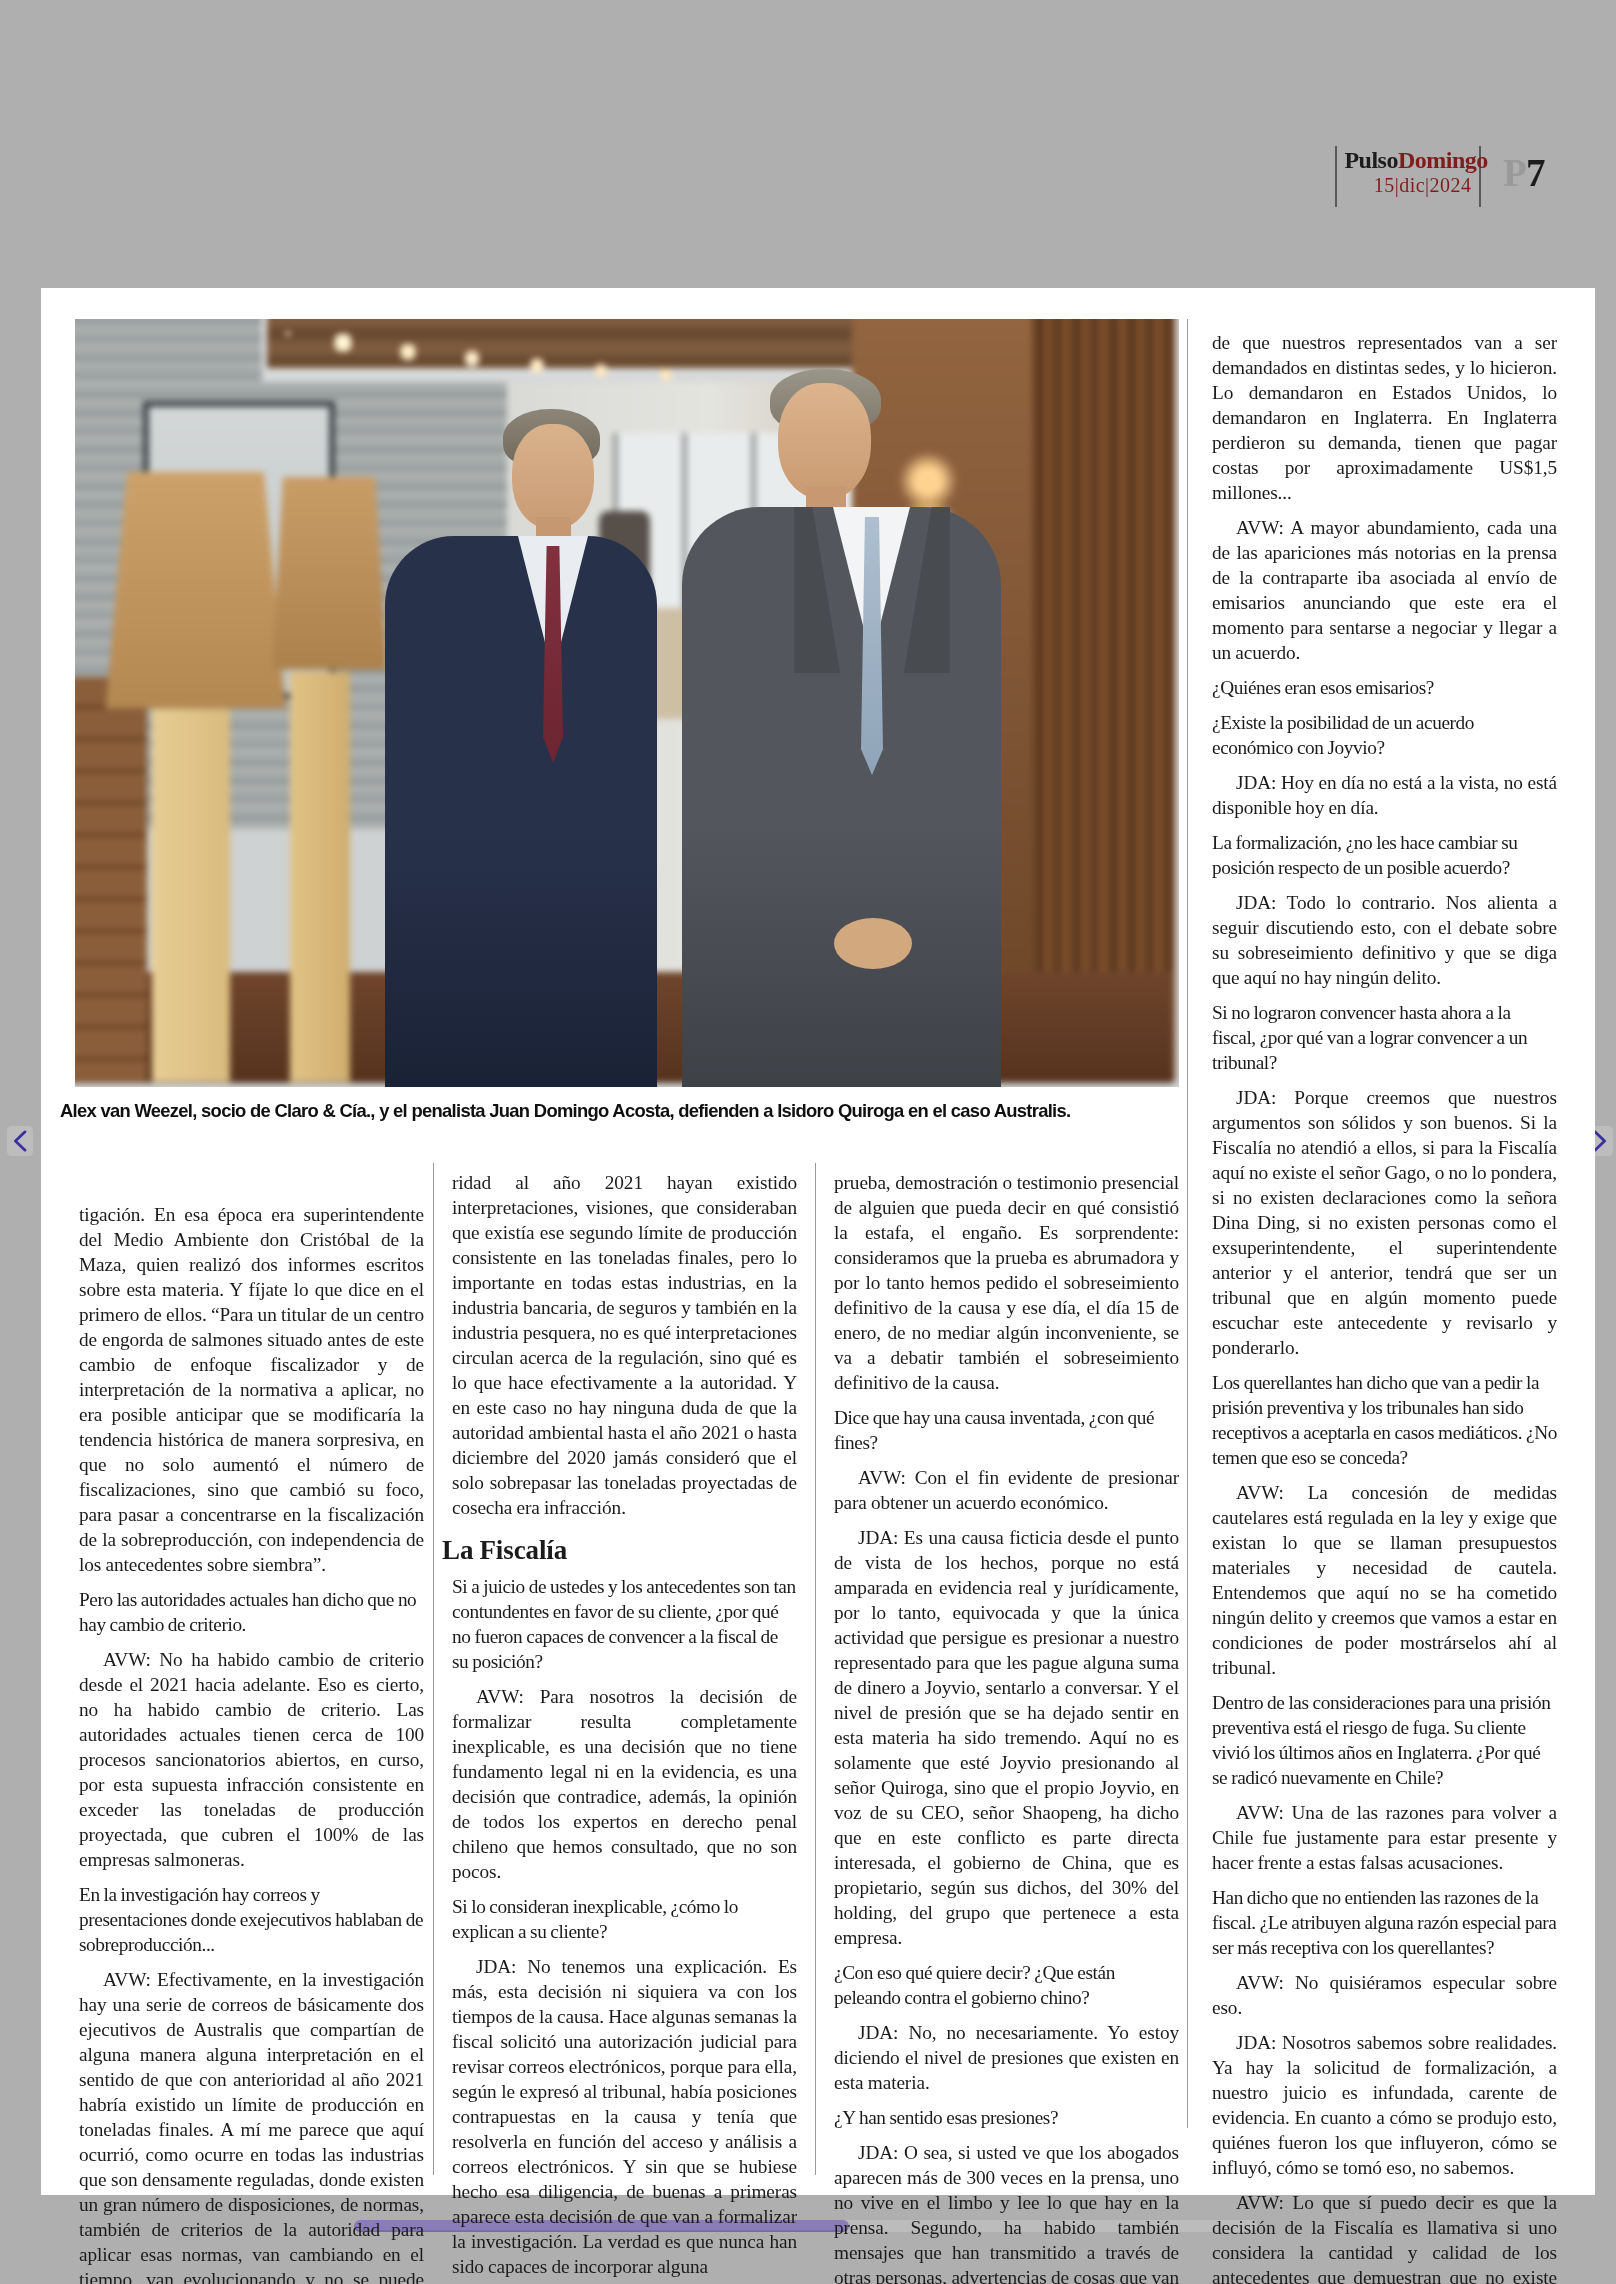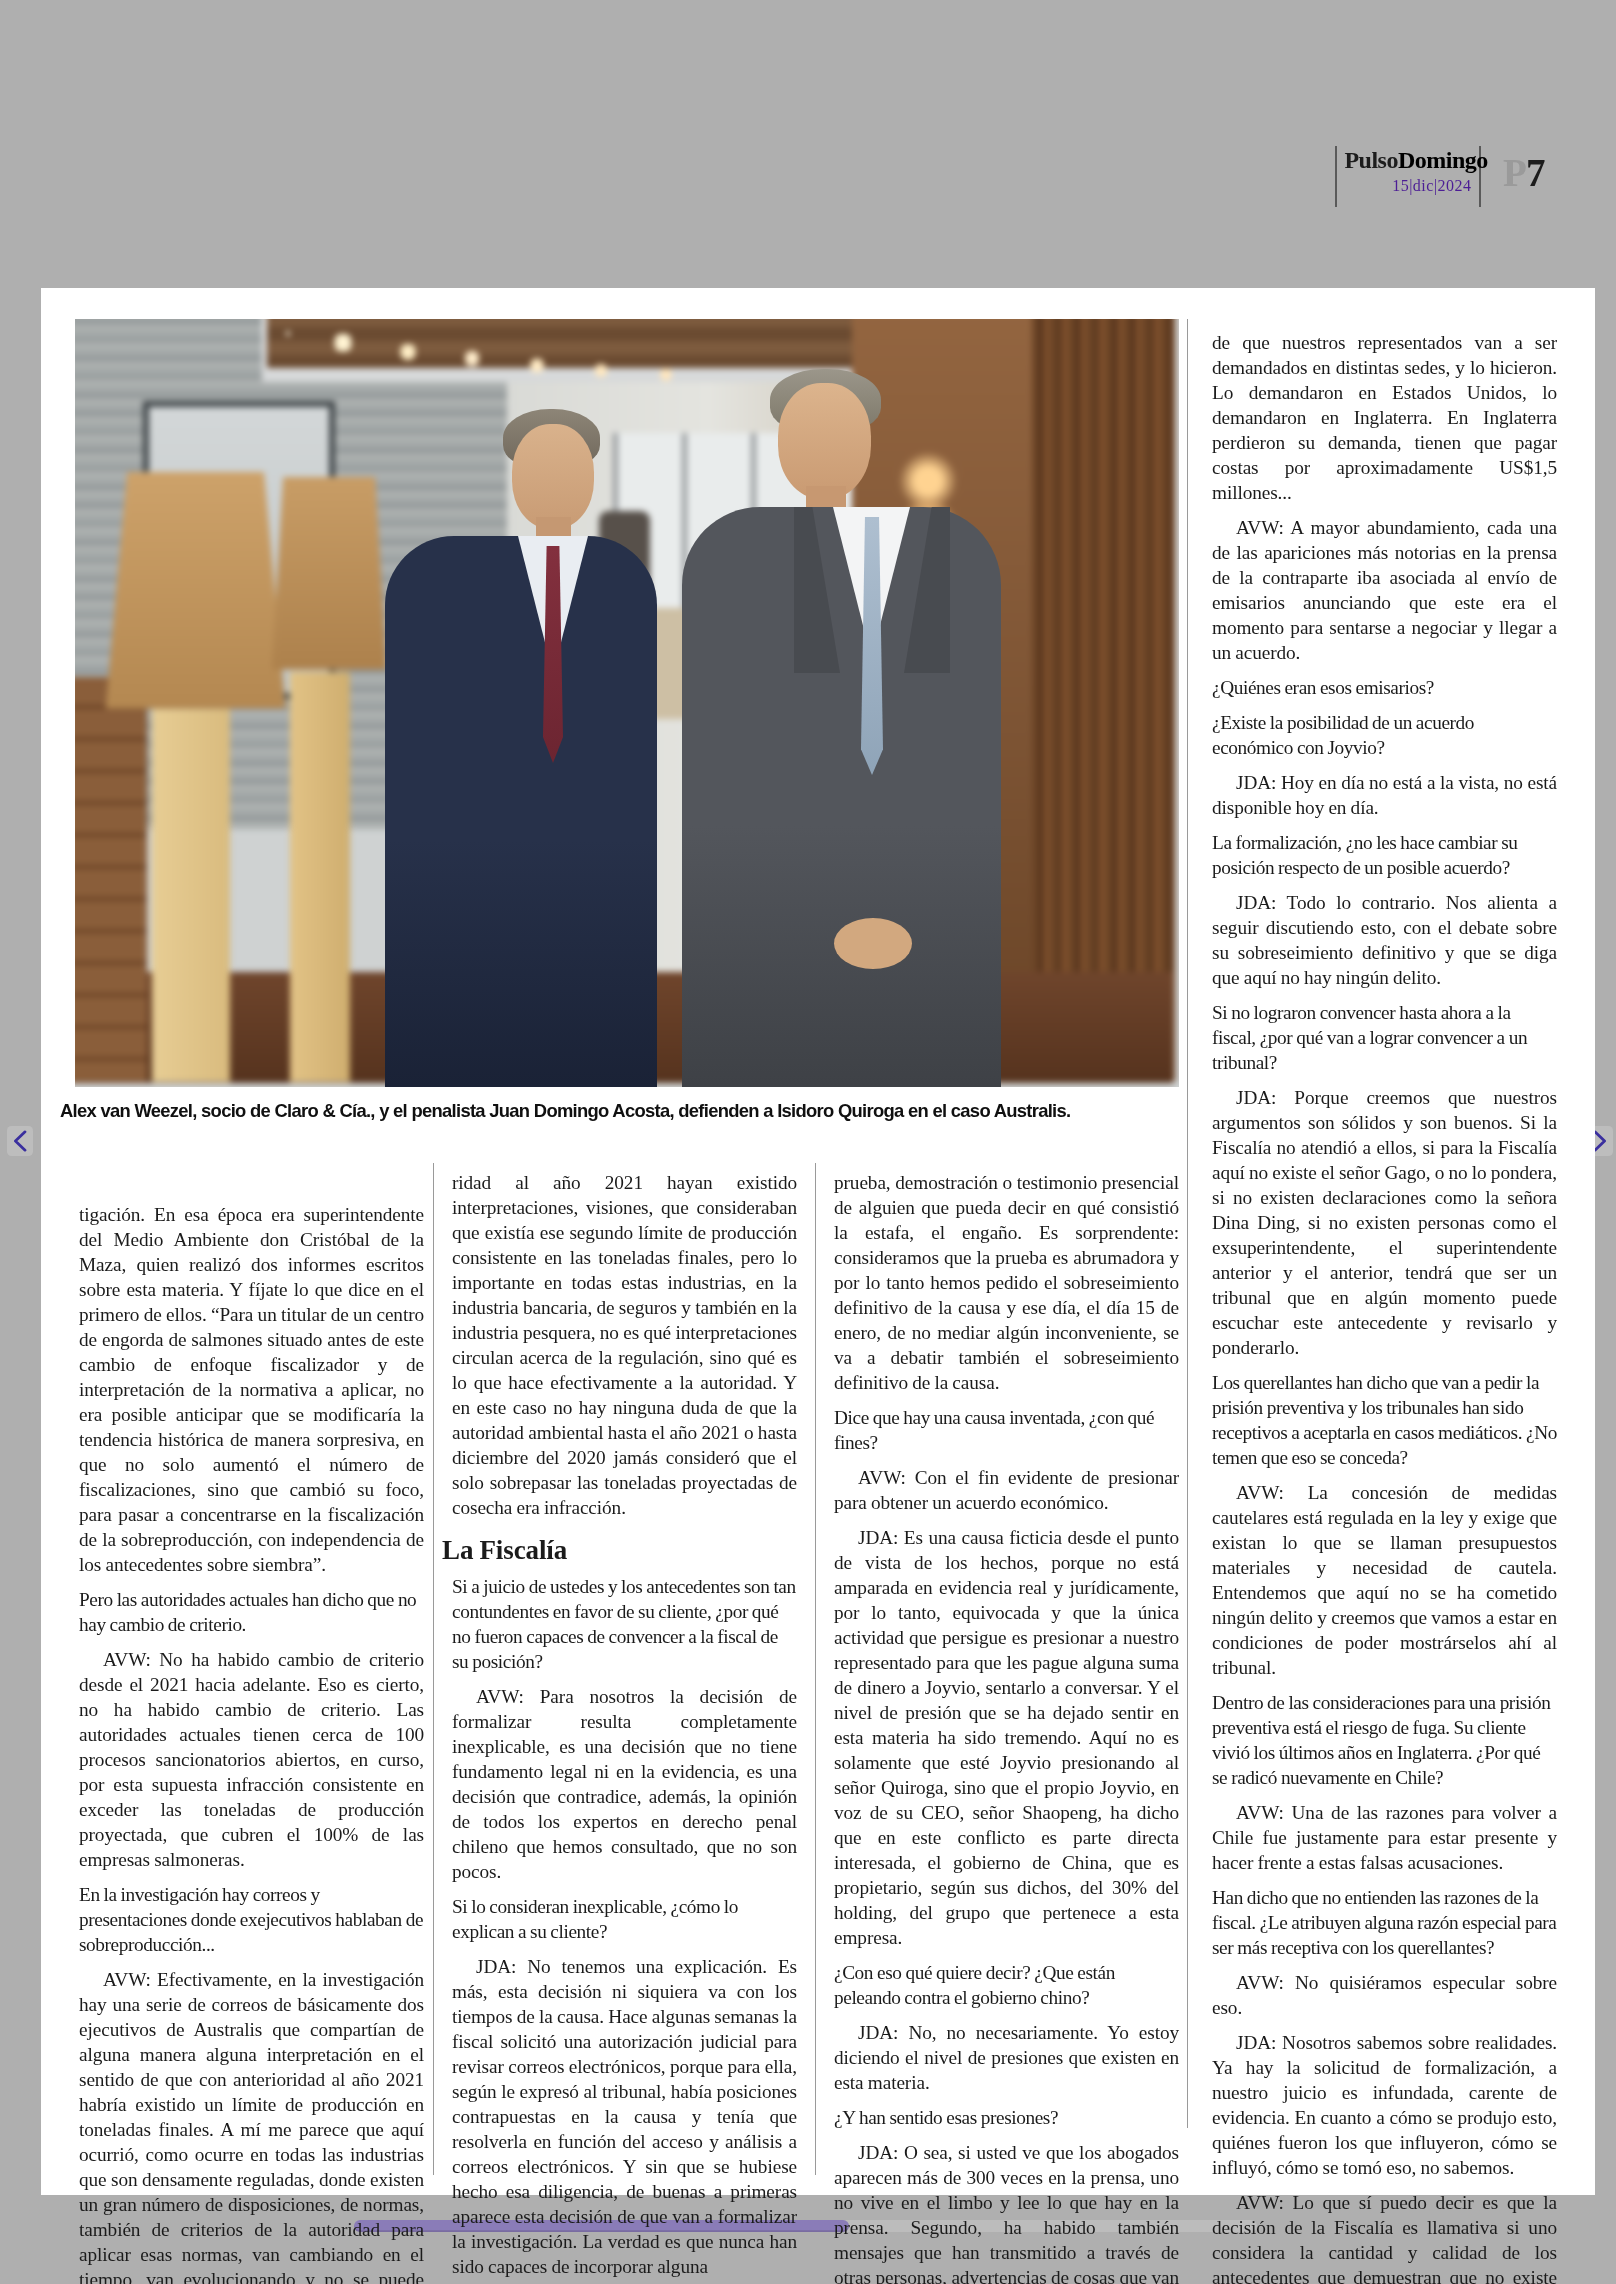--- a/index.html
+++ b/index.html
@@ -10,22 +10,22 @@
     color:#1b1b1b;
   }
   
   .masthead{
     position:absolute;left:1335px;top:146px;width:146px;height:61px;
     border-left:2.3px solid #5a5a5a;border-right:2.3px solid #5a5a5a;
     padding:0.9px 7.4px;box-sizing:border-box;text-align:right;
   }
   .masthead .line1{font-size:24px;font-weight:bold;line-height:27px;letter-spacing:-0.5px;}
   .masthead .brand-bold{color:#1d1d1d;}
-  .masthead .brand-light{color:#000000;}
-  .masthead .line2{font-size:16px;line-height:23px;color:#4c1d95;letter-spacing:0.5px;}
+  .masthead .brand-light{color:#7f1d1d;}
+  .masthead .line2{font-size:20px;line-height:23px;color:#7f1d1d;letter-spacing:0.5px;}
   .pagefolio{position:absolute;left:1503px;top:152px;font-size:39px;font-weight:bold;line-height:41px;letter-spacing:-0.9px;}
   .pagefolio .p{color:#9a9a9a;}
   .pagefolio .n{color:#1c1c1c;}
 
   .nav-btn{
     position:absolute;top:1126px;width:26px;height:30px;border-radius:4.6px;
     background:#bdbdbd;display:flex;align-items:center;justify-content:center;cursor:pointer;
   }
   .nav-btn.left{left:7.4px;}
   .nav-btn.right{left:1587px;}

